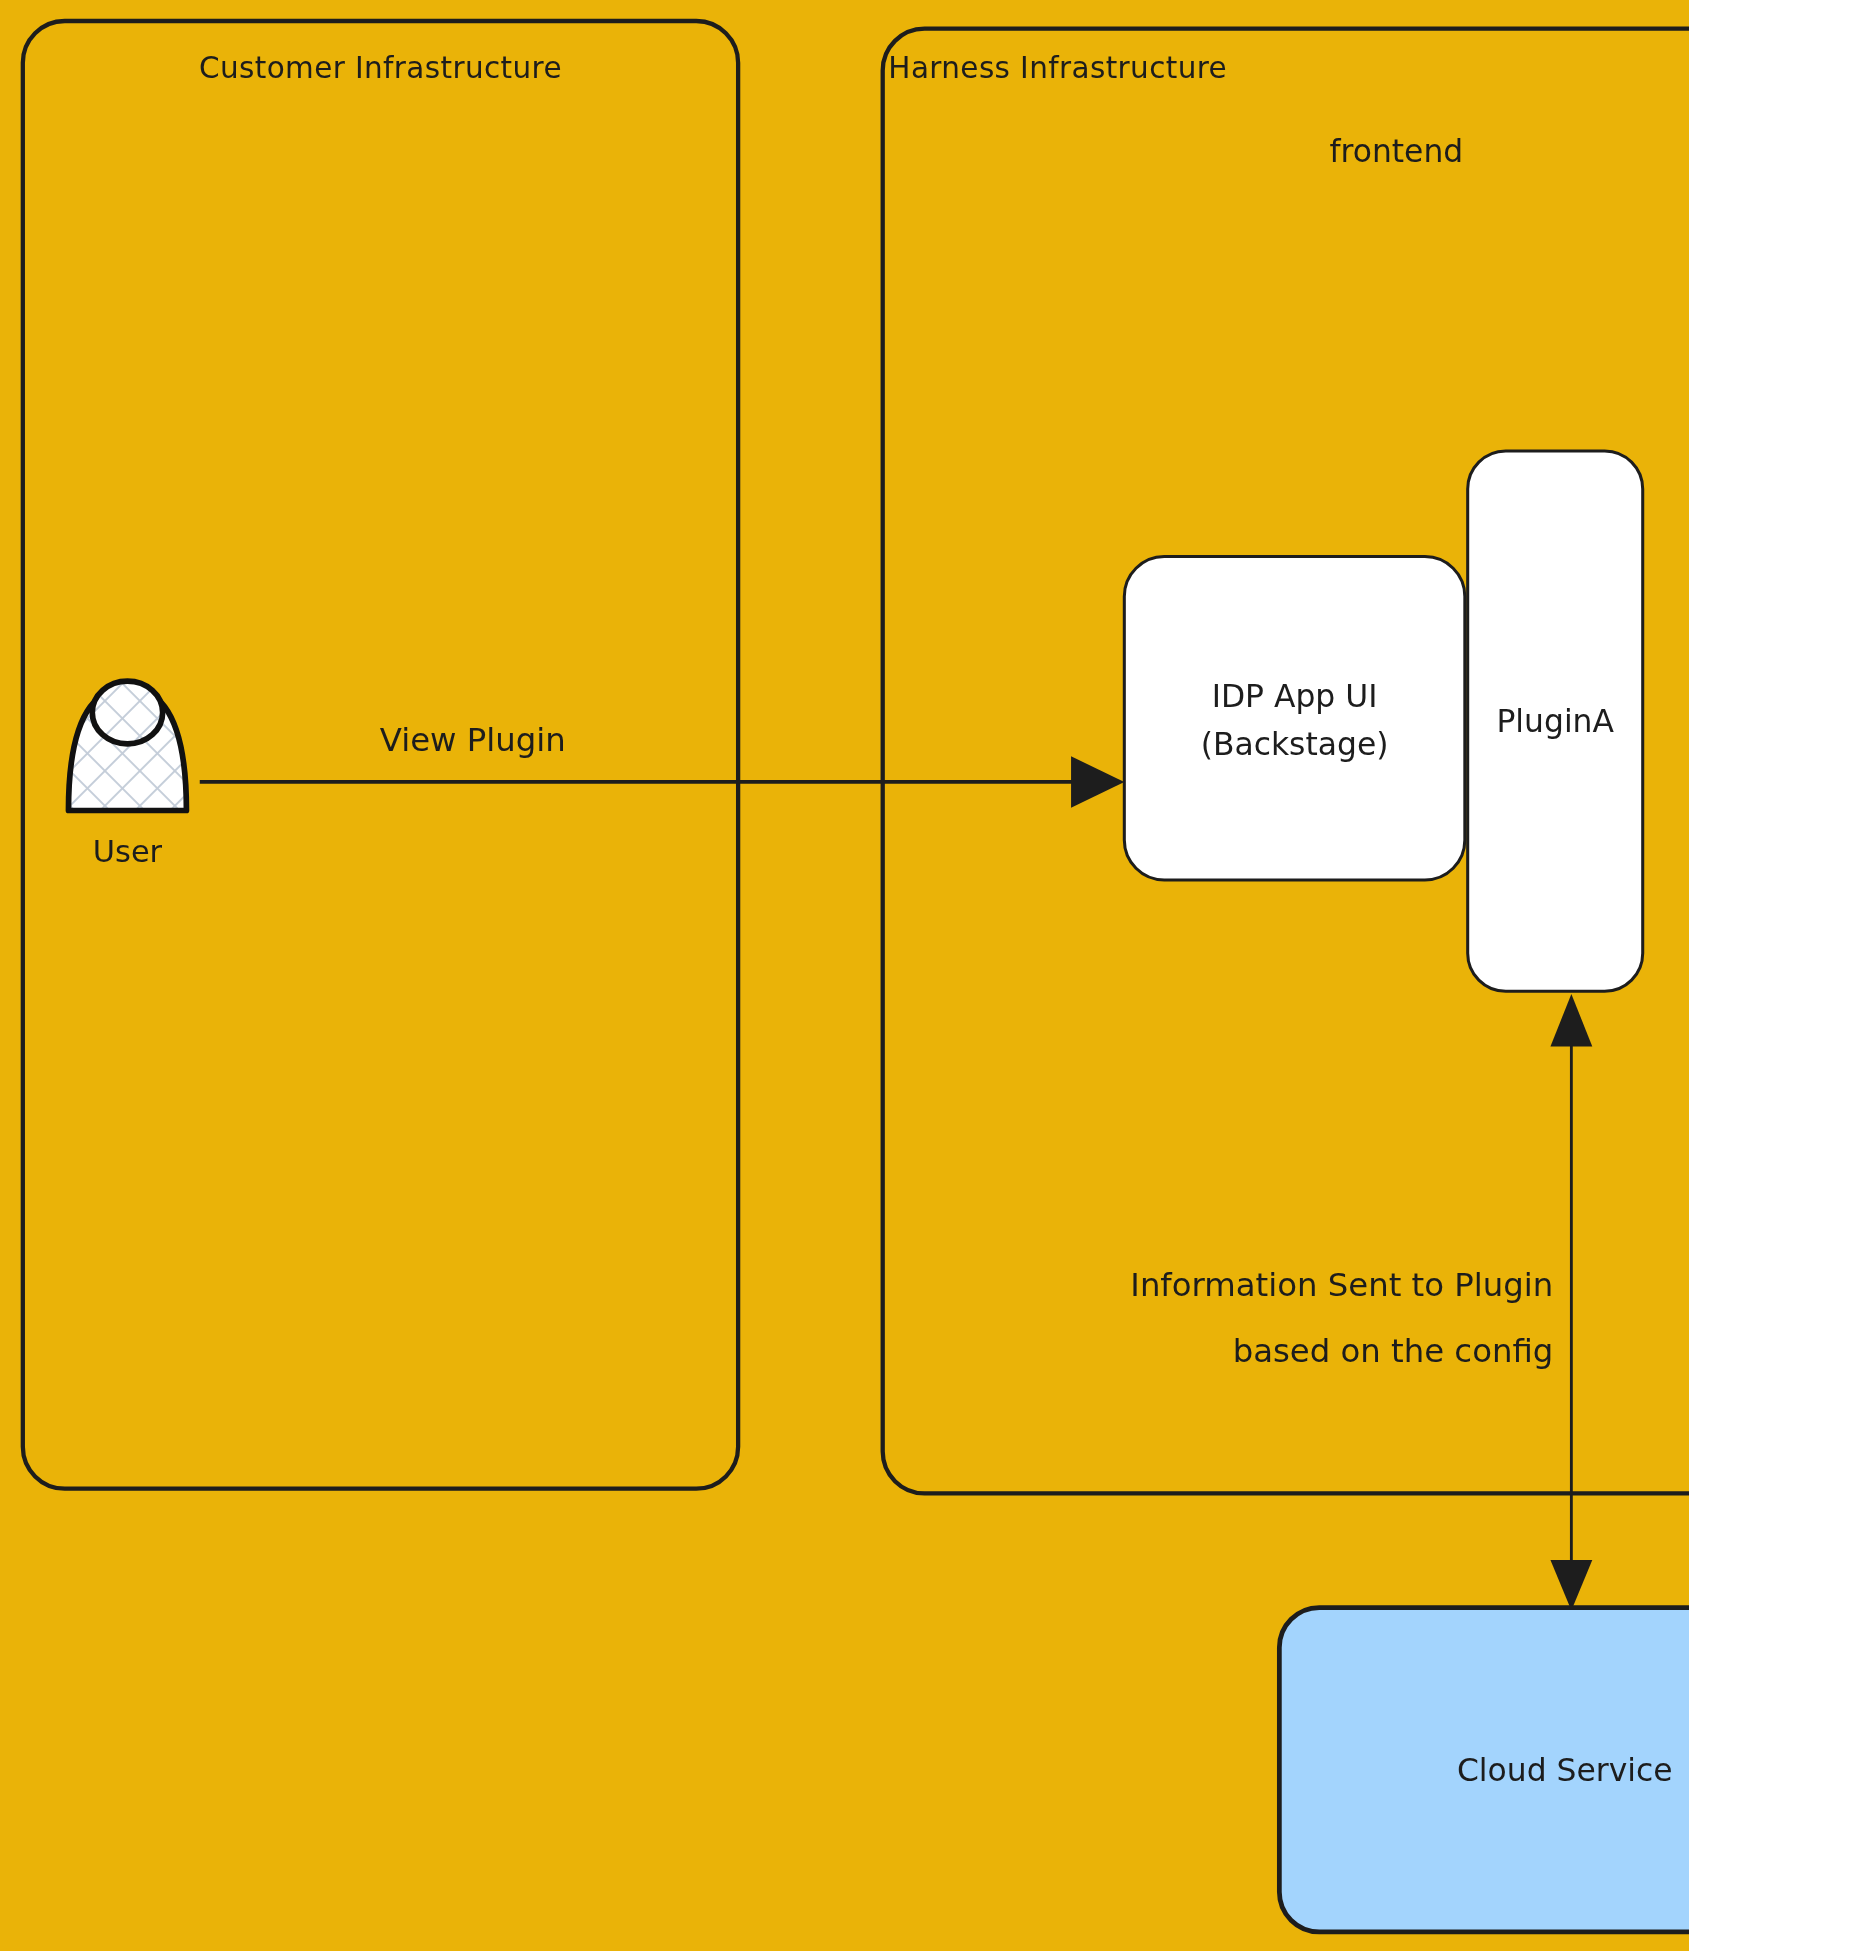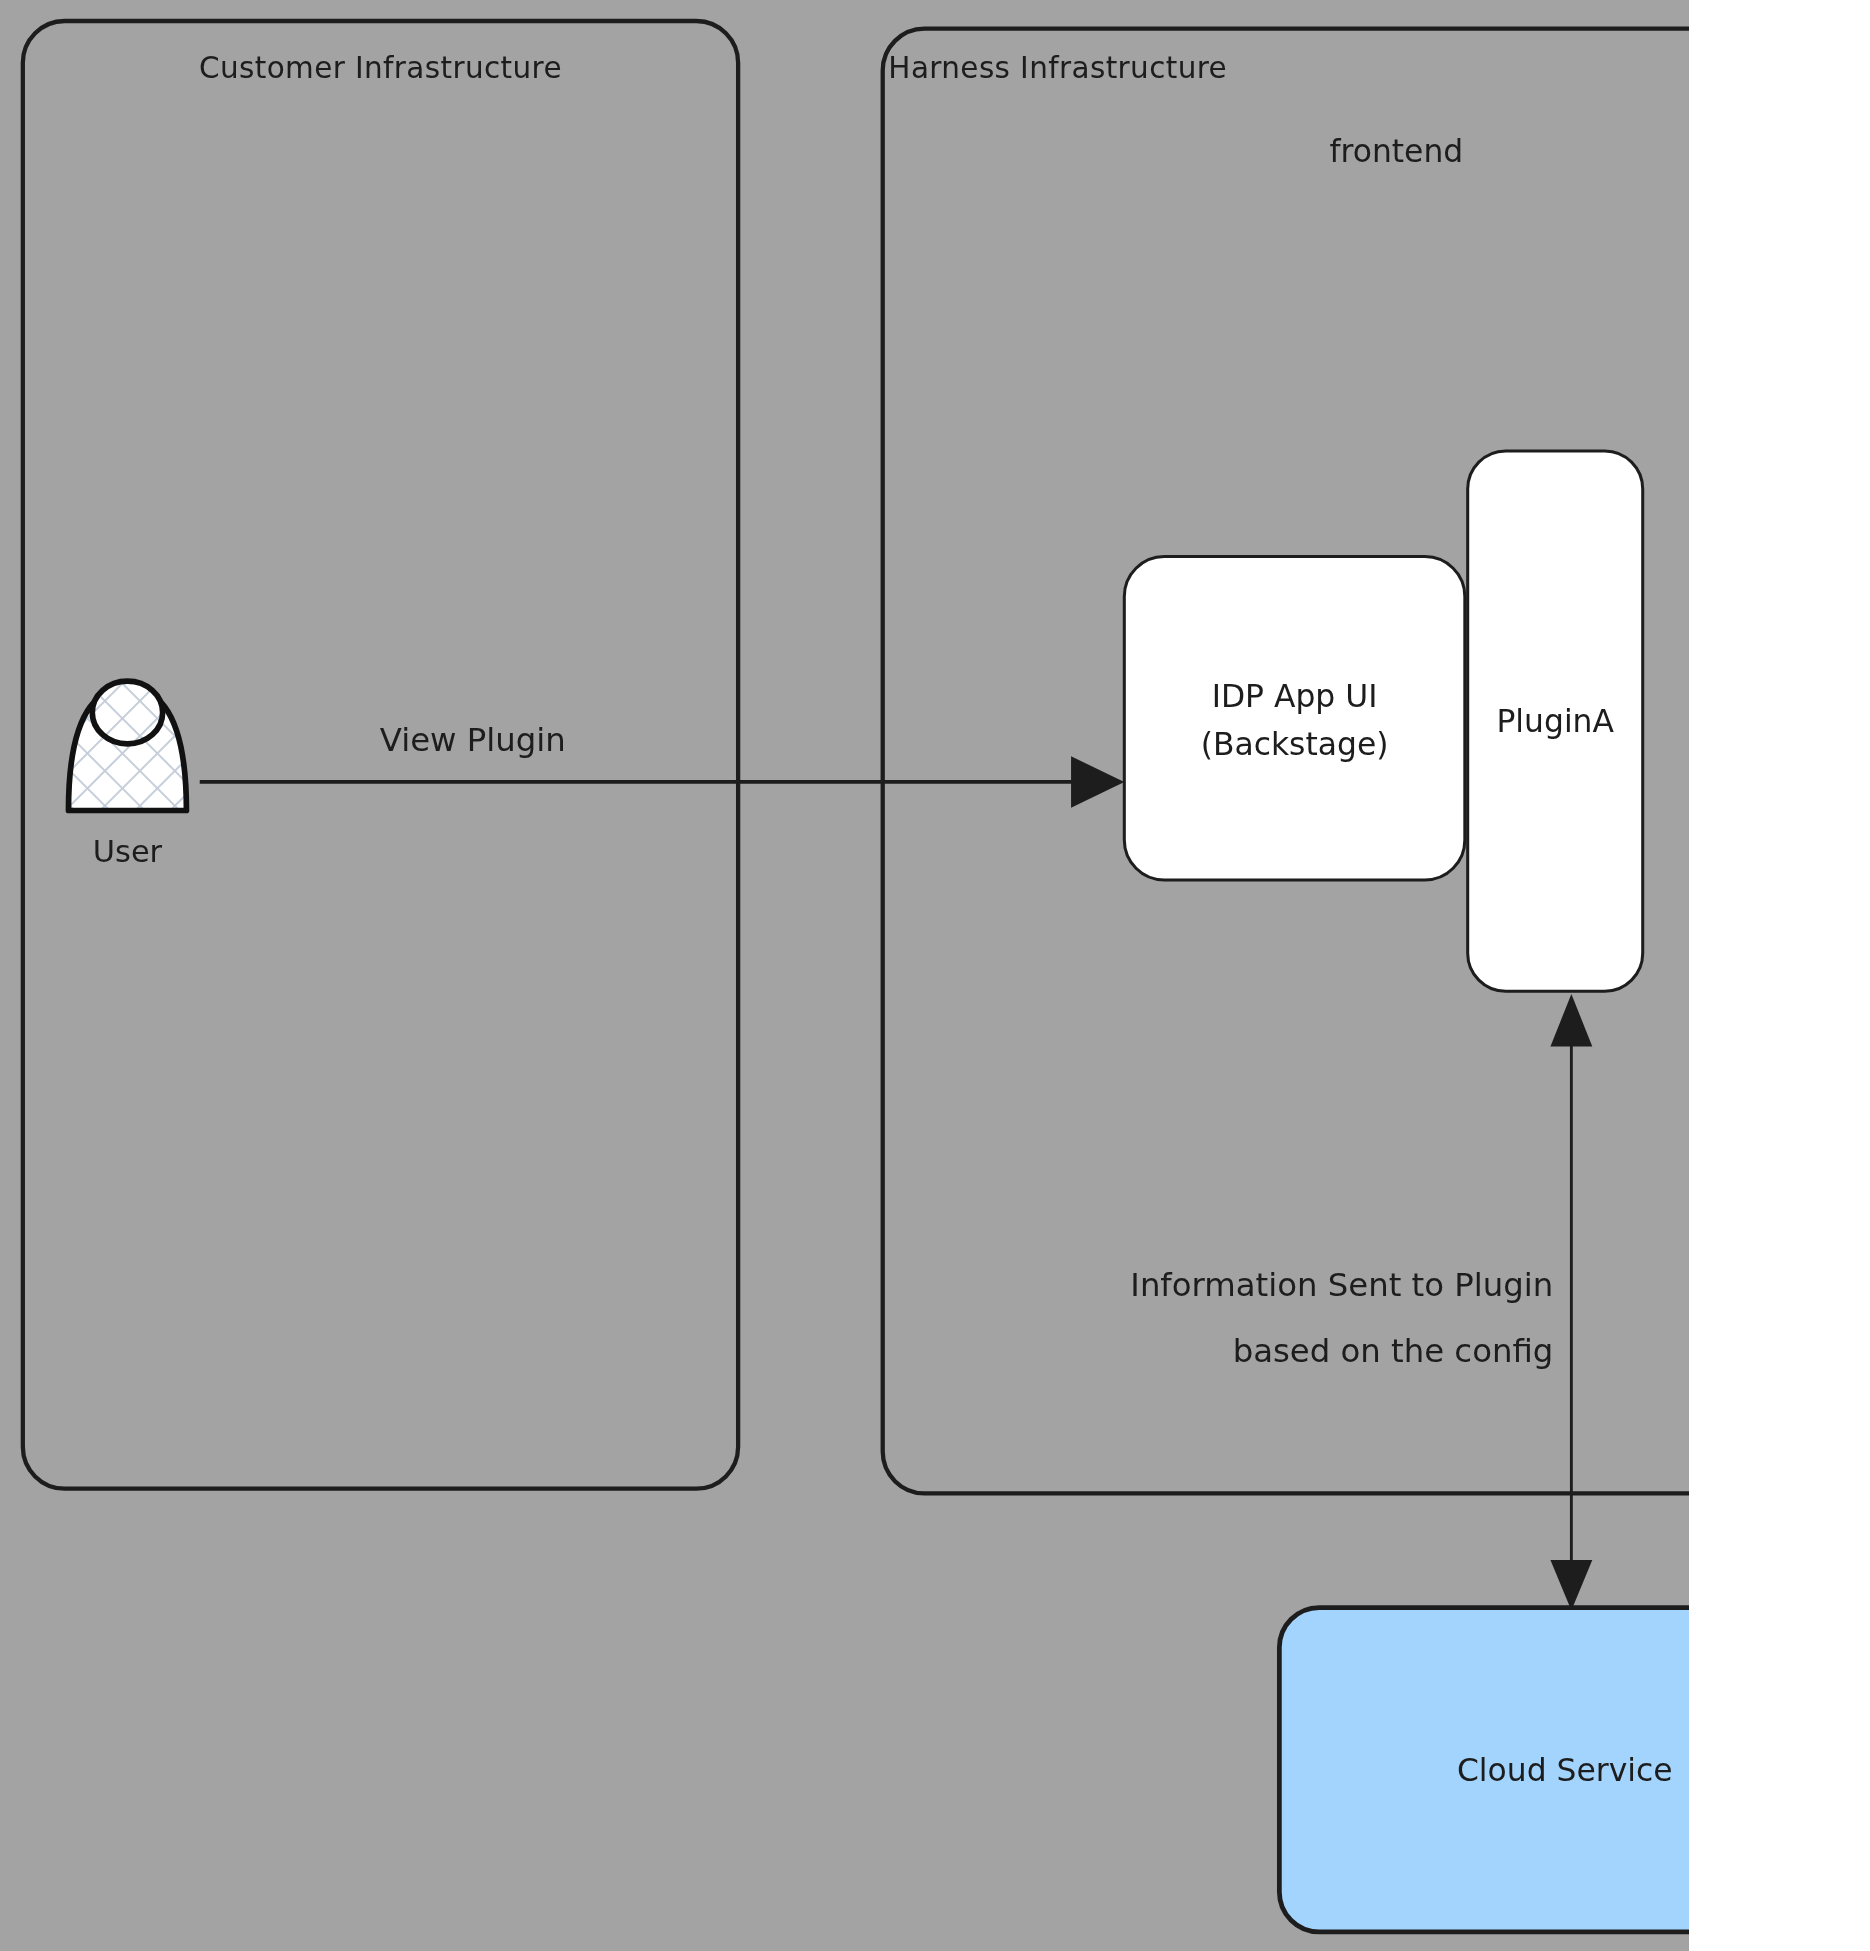--- a/index.html
+++ b/index.html
@@ -8,21 +8,21 @@
     padding: 0;
     background: #ffffff;
   }
   body {
     font-family: "DejaVu Sans", sans-serif;
   }
   #canvas {
     position: relative;
     width: 1689px;
     height: 1952px;
-    background: #a3a3a3;
+    background: #eab308;
     overflow: hidden;
   }
   #diagram-svg {
     position: absolute;
     top: 0;
     left: 0;
     width: 1871px;
     height: 1952px;
   }
   .dg-text {

